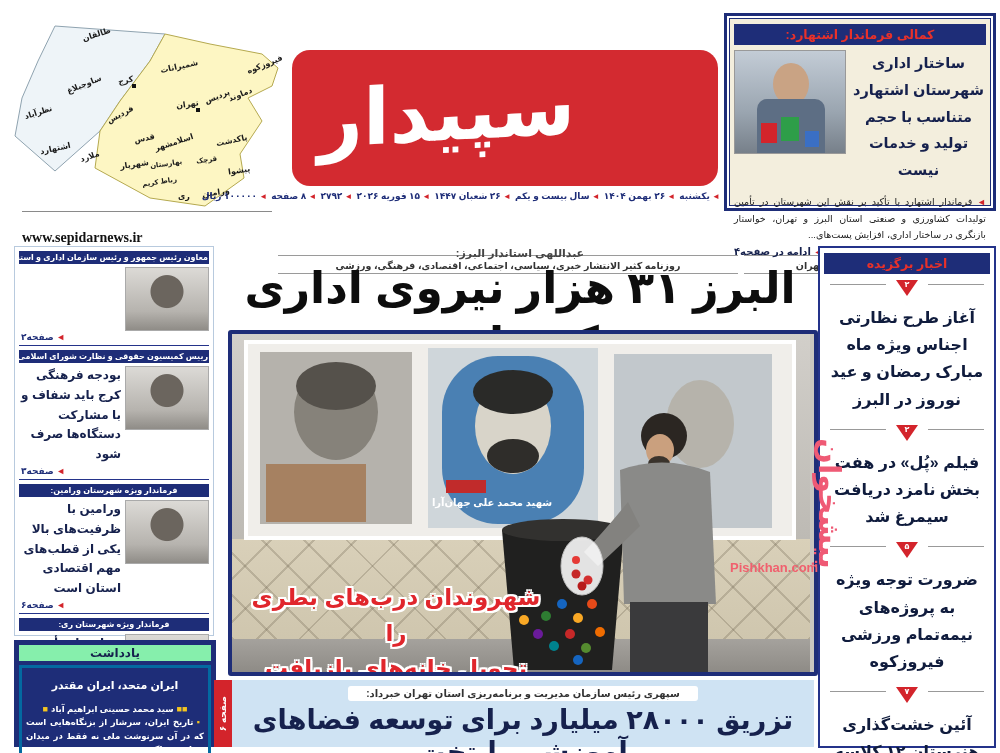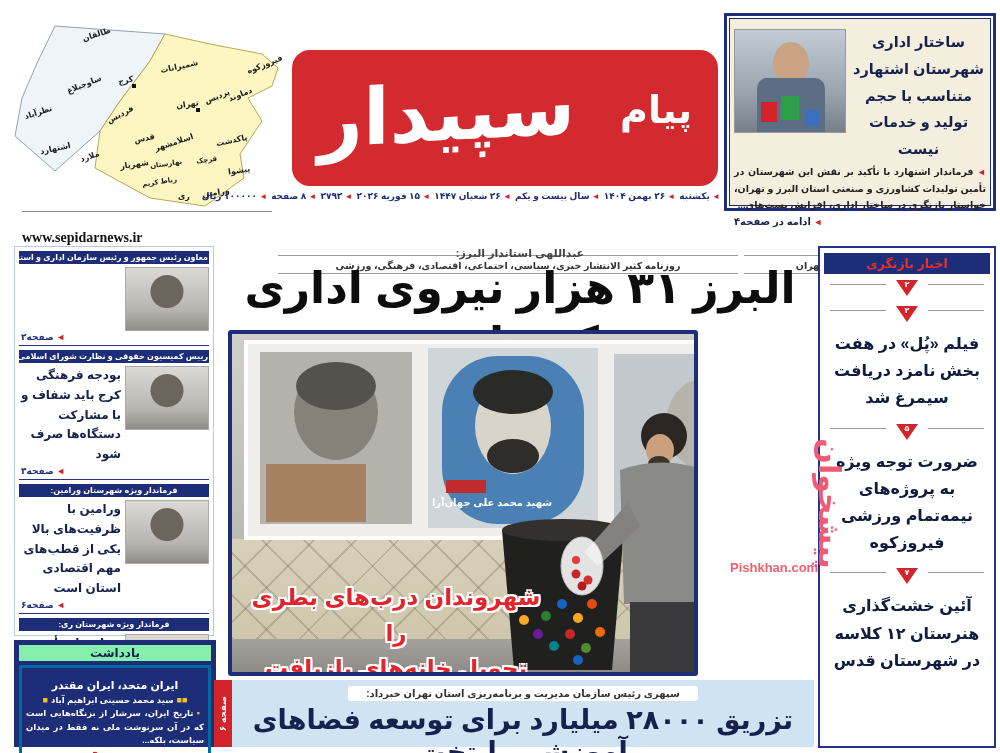--- a/index.html
+++ b/index.html
@@ -38,55 +38,55 @@
   #topright .hdr { background:#1e2d78; color:#e8312a; font-weight:bold; font-size:12.5px; text-align:center; padding:3px 2px; }
   #topright .row { display:flex; gap:5px; margin-top:5px; }
   #topright .hl { flex:1; color:#16214d; font-weight:bold; font-size:14.5px; line-height:1.85; text-align:center; }
   .tr-photo { width:112px; height:104px; position:relative; overflow:hidden; border:1px solid #999;
               background:linear-gradient(180deg,#c3ccd6 0%,#9aa5b0 60%,#77808a 100%); }
   .tr-photo .head { position:absolute; left:38px; top:12px; width:36px; height:42px; border-radius:50%; background:#c9a384; }
   .tr-photo .shirt { position:absolute; left:22px; top:48px; width:68px; height:60px; border-radius:10px 10px 0 0; background:#5d6e84; }
   .tr-photo .mic-red { position:absolute; left:26px; top:72px; width:16px; height:20px; background:#d3242b; }
   .tr-photo .mic-green { position:absolute; left:46px; top:66px; width:18px; height:24px; background:#2e9e49; }
   .tr-photo .mic-blue { position:absolute; left:70px; top:80px; width:14px; height:16px; background:#3a6fc4; }
-  #topright .body { margin-top:1px; font-size:9.5px; font-weight:bold; color:#222; line-height:1.75; text-align:justify; }
+  #topright .body { margin-top:10px; font-size:9.5px; font-weight:normal; color:#222; line-height:1.75; text-align:justify; }
   .red-arrow { color:#d3242b; font-size:9px; }
   #topright .cont { margin-top:2px; text-align:left; color:#16214d; font-weight:bold; font-size:10px; }
 
   
   #sidecol { left:14px; top:246px; width:200px; height:390px; border:1px solid #b8cade; padding:4px 4px 0; direction:rtl; }
   .s-item { border-bottom:1px solid #24338a; padding-bottom:3px; margin-bottom:4px; }
   .s-item:last-child { border-bottom:none; }
   .s-kicker { background:#1e2d78; color:#fff; font-size:8px; font-weight:bold; text-align:center; padding:2px 1px; white-space:nowrap; overflow:hidden; }
   .s-row { display:flex; gap:4px; margin-top:3px; }
   .s-photo { width:84px; height:64px; flex:none; border:1px solid #aaa;
              background:radial-gradient(circle at 50% 38%, #6b655e 0 16px, transparent 17px),
                         linear-gradient(180deg,#dcdad6 0%,#b6b3ae 70%,#8f8c87 100%); }
   .s-head { flex:1; color:#16214d; font-weight:bold; font-size:12px; line-height:1.65; text-align:right; }
   .s-page { text-align:left; font-size:9px; font-weight:bold; color:#1e2d78; padding:1px 2px 0; }
 
   
   #note { left:14px; top:640px; width:202px; height:107px; background:#1e2d78; padding:5px; direction:rtl; }
   #note .hdr { background:#86efac; color:#16214d; font-weight:bold; font-size:12px; text-align:center; padding:1px; }
   #note .inner { border:3px solid #0369a1; margin-top:4px; padding:11px 4px; }
   #note .title { color:#fff; font-weight:bold; font-size:11px; text-align:center; }
-  #note .author { color:#fff; font-size:8.5px; font-weight:bold; text-align:center; margin-top:3px; }
+  #note .author { color:#fff; font-size:8.5px; font-weight:bold; text-align:center; margin-top:12px; }
   .ysq { color:#f4c520; font-size:9px; margin:0 3px; }
   #note .body { color:#fff; font-size:8.5px; font-weight:bold; line-height:1.6; text-align:justify; margin-top:1px; }
   #note .cont { color:#fff; font-size:8px; font-weight:bold; text-align:left; margin-top:1px; }
   .rsq { color:#d3242b; font-size:8px; margin-left:3px; }
 
   
   #lead { left:228px; top:247px; width:584px; direction:rtl; text-align:center; }
   #lead .kicker { font-size:11px; font-weight:bold; color:#444; }
   #lead .headline { font-size:44px; font-weight:900; color:#0d0d0d; line-height:1.25; letter-spacing:-1px; }
   #lead .page { text-align:left; font-size:10px; font-weight:bold; color:#d3242b; margin-top:-4px; }
 
   
-  #photobox { left:228px; top:330px; width:470px; height:346px; border:4px solid #1e2d78; border-radius:3px; background:#c9c6c0; overflow:hidden; }
+  #photobox { left:228px; top:330px; width:590px; height:346px; border:4px solid #1e2d78; border-radius:3px; background:#c9c6c0; overflow:hidden; }
   .scene { position:absolute; left:0; top:0; width:578px; height:338px; }
   .scene .upper { position:absolute; left:0; top:0; width:578px; height:205px; background:linear-gradient(180deg,#d2cfca,#bdbab4); }
   .scene .tiles { position:absolute; left:0; top:205px; width:578px; height:100px; background:
       repeating-linear-gradient(45deg, rgba(110,100,80,.28) 0 2px, transparent 2px 30px),
       repeating-linear-gradient(-45deg, rgba(110,100,80,.28) 0 2px, transparent 2px 30px),
       linear-gradient(180deg,#d9d0b9,#cfc6ae); }
   .scene .floor { position:absolute; left:0; top:305px; width:578px; height:33px; background:linear-gradient(180deg,#a5a29d,#8e8b86); }
   #caption { position:absolute; left:8px; top:246px; width:312px; direction:rtl; text-align:center; }
   #caption .cap { color:#e0262c; font-weight:900; font-size:23px; line-height:1.55;
       text-shadow:-2px -2px 0 #fff,2px -2px 0 #fff,-2px 2px 0 #fff,2px 2px 0 #fff,0 -2px 0 #fff,0 2px 0 #fff,-2px 0 0 #fff,2px 0 0 #fff; }
@@ -145,30 +145,30 @@
   <span class="map-label" style="left:246px;top:54px;transform:rotate(-22deg)">فیروزکوه</span>
   <span class="map-label" style="left:196px;top:150px;transform:rotate(-8deg);font-size:7px">قرچک</span>
   <span class="map-label" style="left:216px;top:130px;transform:rotate(-12deg)">پاکدشت</span>
   <span class="map-label" style="left:228px;top:160px;transform:rotate(-8deg)">پیشوا</span>
   <span class="map-label" style="left:202px;top:182px;transform:rotate(-8deg)">ورامین</span>
 </div>
 
 <div id="website" class="abs">www.sepidarnews.ir</div>
 
 <div id="masthead-box" class="abs">
-  <span id="masthead-payam">پیام</span>
   <span id="masthead-sepidar">سپیدار</span>
 </div>
 <div id="dateline" class="abs">
   <span class="dl-item">یکشنبه</span><span class="dl-item">۲۶ بهمن ۱۴۰۴</span><span class="dl-item">سال بیست و یکم</span><span class="dl-item">۲۶ شعبان ۱۴۴۷</span><span class="dl-item">۱۵ فوریه ۲۰۲۶</span><span class="dl-item">۲۷۹۲</span><span class="dl-item">۸ صفحه</span><span class="dl-item">۱۰۰۰۰۰ ریال</span>
 </div>
 <div id="subtitle-center" class="abs subline">روزنامه کثیر الانتشار خبری، سیاسی، اجتماعی، اقتصادی، فرهنگی، ورزشی</div>
 <div id="subtitle-right" class="abs subline">روزنامه استان‌های البرز و تهران</div>
 
 <div id="topright" class="abs">
+  <div class="hdr">کمالی فرماندار اشتهارد:</div>
   <div class="row">
     <div class="hl">ساختار اداری شهرستان اشتهارد متناسب با حجم تولید و خدمات نیست</div>
     <div class="tr-photo">
       <div class="head"></div>
       <div class="shirt"></div>
       <div class="mic-red"></div>
       <div class="mic-green"></div>
       <div class="mic-blue"></div>
     </div>
   </div>
@@ -288,28 +288,29 @@
   <div class="content">
     <span class="kbar">سپهری رئیس سازمان مدیریت و برنامه‌ریزی استان تهران خبرداد:</span>
     <div class="hl">تزریق ۲۸۰۰۰ میلیارد برای توسعه فضاهای آموزشی پایتخت</div>
   </div>
   <div class="tab">
       <span class="v-text">صفحه ۶</span>
     </div>
 </div>
 
 <div id="highlights" class="abs">
-  <div class="hdr">اخبار بازنگری</div>
+  <div class="hdr">اخبار برگزیده</div>
 
   <div class="hl-marker">
     <span class="line r"></span>
       <span class="line l"></span>
     <span class="hl-tri"></span>
     <span class="hl-num">۲</span>
   </div>
+  <div class="hl-text">آغاز طرح نظارتی اجناس ویژه ماه مبارک رمضان و عید نوروز در البرز</div>
 
   <div class="hl-marker">
     <span class="line r"></span>
       <span class="line l"></span>
     <span class="hl-tri"></span>
     <span class="hl-num">۲</span>
   </div>
   <div class="hl-text">فیلم «پُل» در هفت بخش نامزد دریافت سیمرغ شد</div>
 
   <div class="hl-marker">

